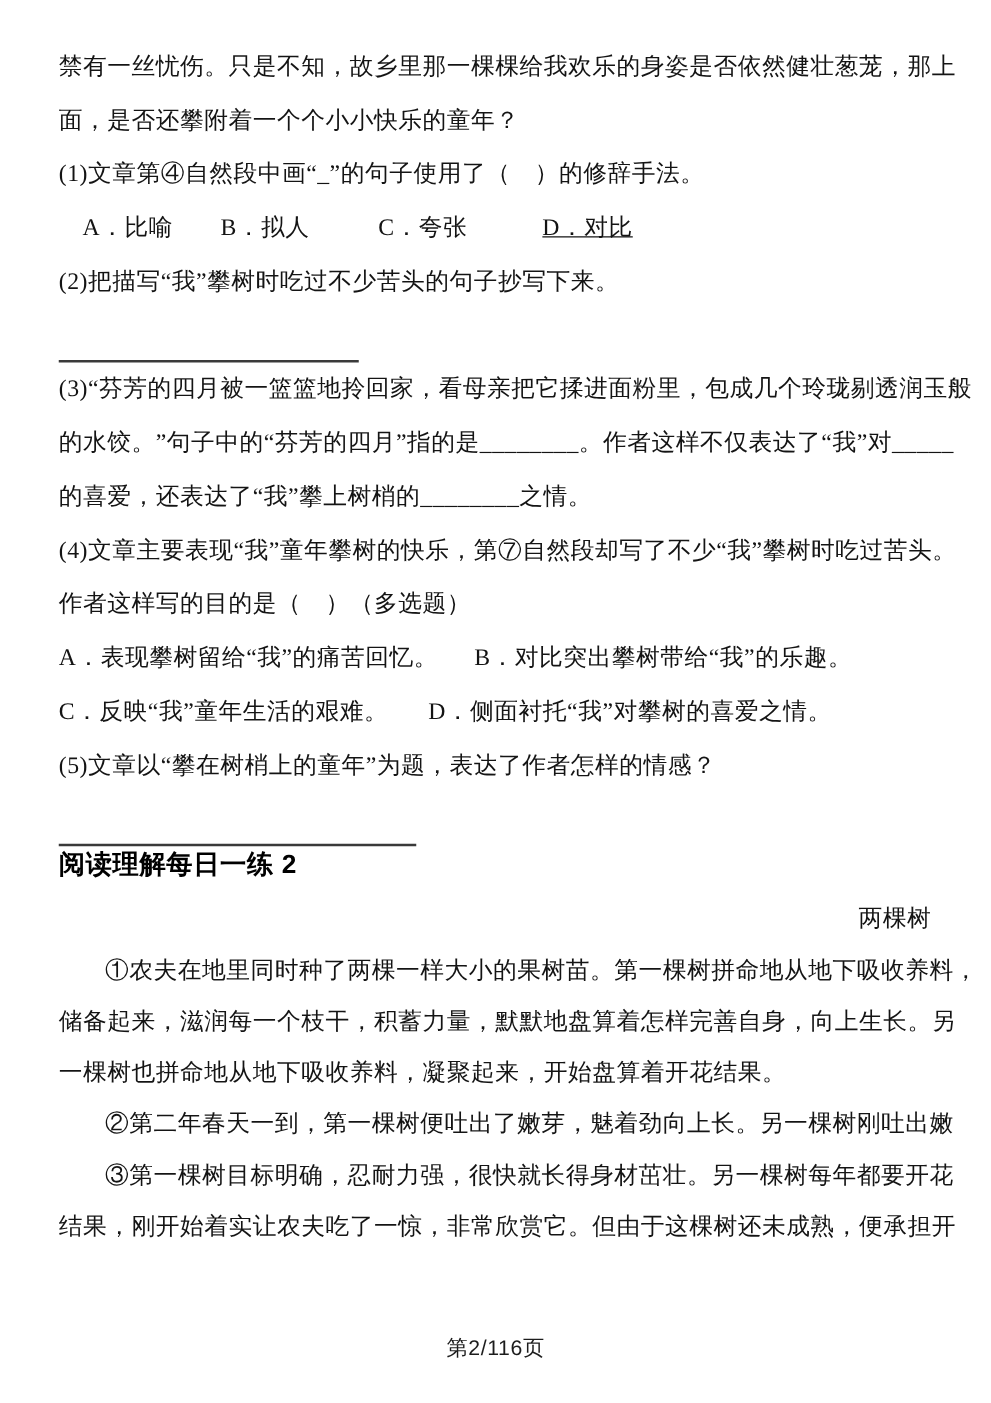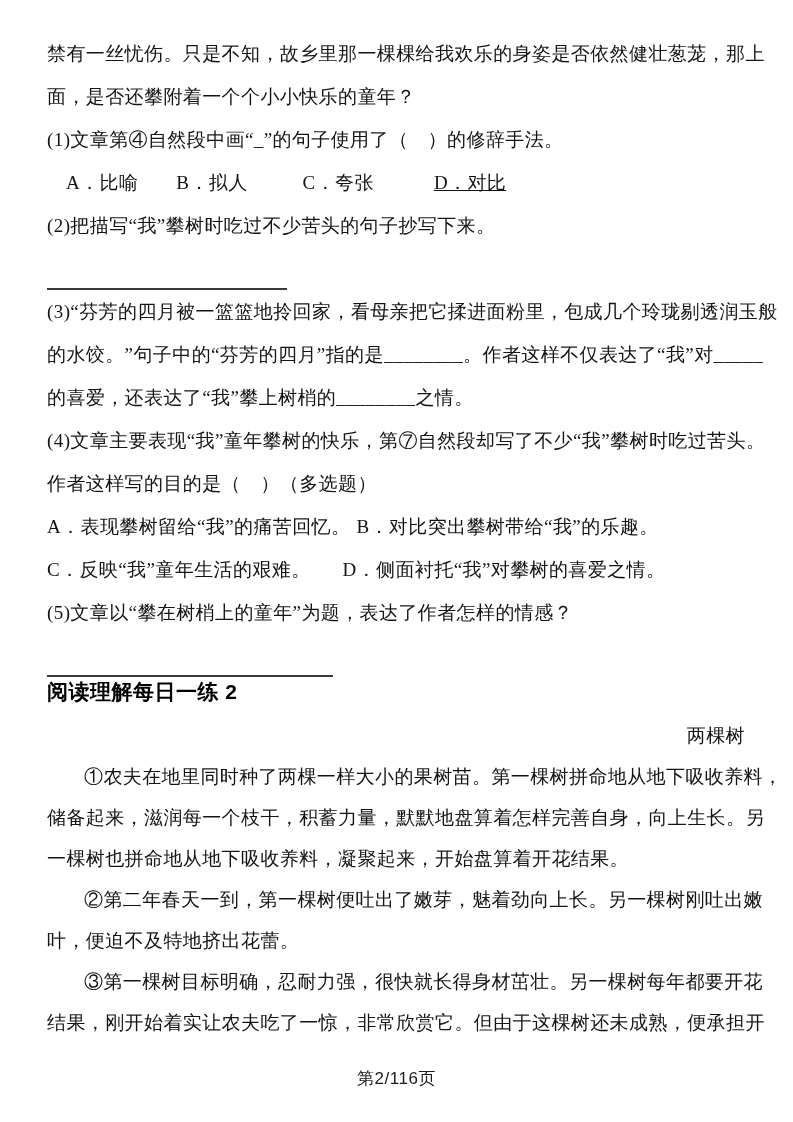--- a/index.html
+++ b/index.html
@@ -32,21 +32,21 @@
   .options-row-q1 {
     display: flex;
     align-items: center;
     padding-left: 19px;
   }
   .options-row-q1 span { margin-right: 0; }
   .options-row-q1 .opt-b { margin-left: 38px; }
   .options-row-q1 .opt-c { margin-left: 55px; }
   .options-row-q1 .opt-d { margin-left: 60px; text-decoration: underline; }
   .options-row-q4 { display: flex; align-items: center; }
-  .options-row-q4.ab .opt-2 { margin-left: 6px; }
+  .options-row-q4.ab .opt-2 { margin-left: 29px; }
   .options-row-q4.cd .opt-2 { margin-left: 32px; }
   .blank-slot { display: flex; align-items: flex-end; }
   .blank-line {
     display: inline-block;
     border-bottom: 2px solid #3a3a3a;
     height: 34px;
   }
   .blank-line.w1 { width: 240px; }
   .blank-line.w2 { width: 286px; }
   
@@ -130,20 +130,19 @@
 
   <div class="section-heading">阅读理解每日一练 2</div>
 
   <div class="p2-line passage-title">两棵树</div>
 
   <div class="p2-line para-first">①农夫在地里同时种了两棵一样大小的果树苗。第一棵树拼命地从地下吸收养料，</div>
   <div class="p2-line">储备起来，滋润每一个枝干，积蓄力量，默默地盘算着怎样完善自身，向上生长。另</div>
   <div class="p2-line">一棵树也拼命地从地下吸收养料，凝聚起来，开始盘算着开花结果。</div>
 
   <div class="p2-line para-first">②第二年春天一到，第一棵树便吐出了嫩芽，魅着劲向上长。另一棵树刚吐出嫩</div>
-  <div class="p2-line">叶，便迫不及特地挤出花蕾。</div>
 
   <div class="p2-line para-first">③第一棵树目标明确，忍耐力强，很快就长得身材茁壮。另一棵树每年都要开花</div>
   <div class="p2-line">结果，刚开始着实让农夫吃了一惊，非常欣赏它。但由于这棵树还未成熟，便承担开</div>
 
   <div class="footer">第2/116页</div>
 
 </div>
 
 </body></html>

